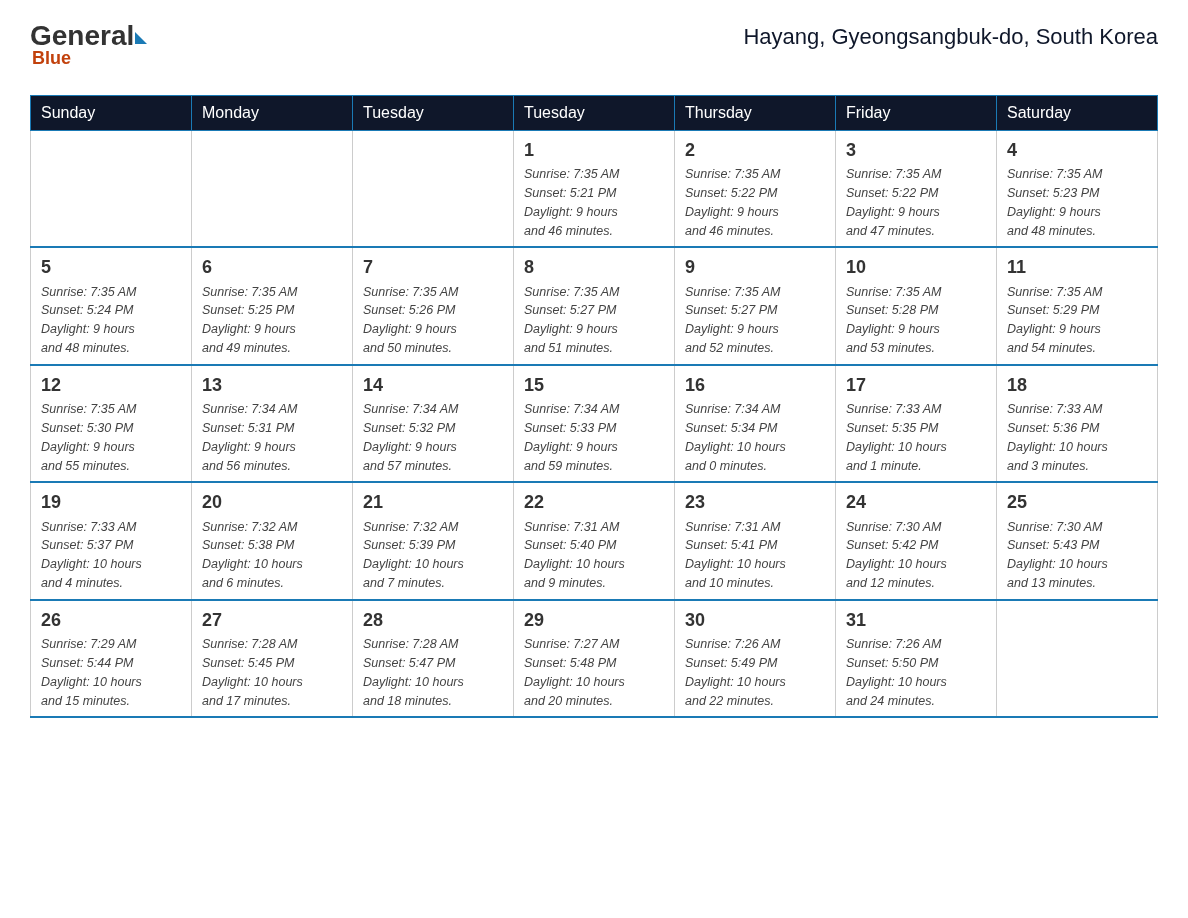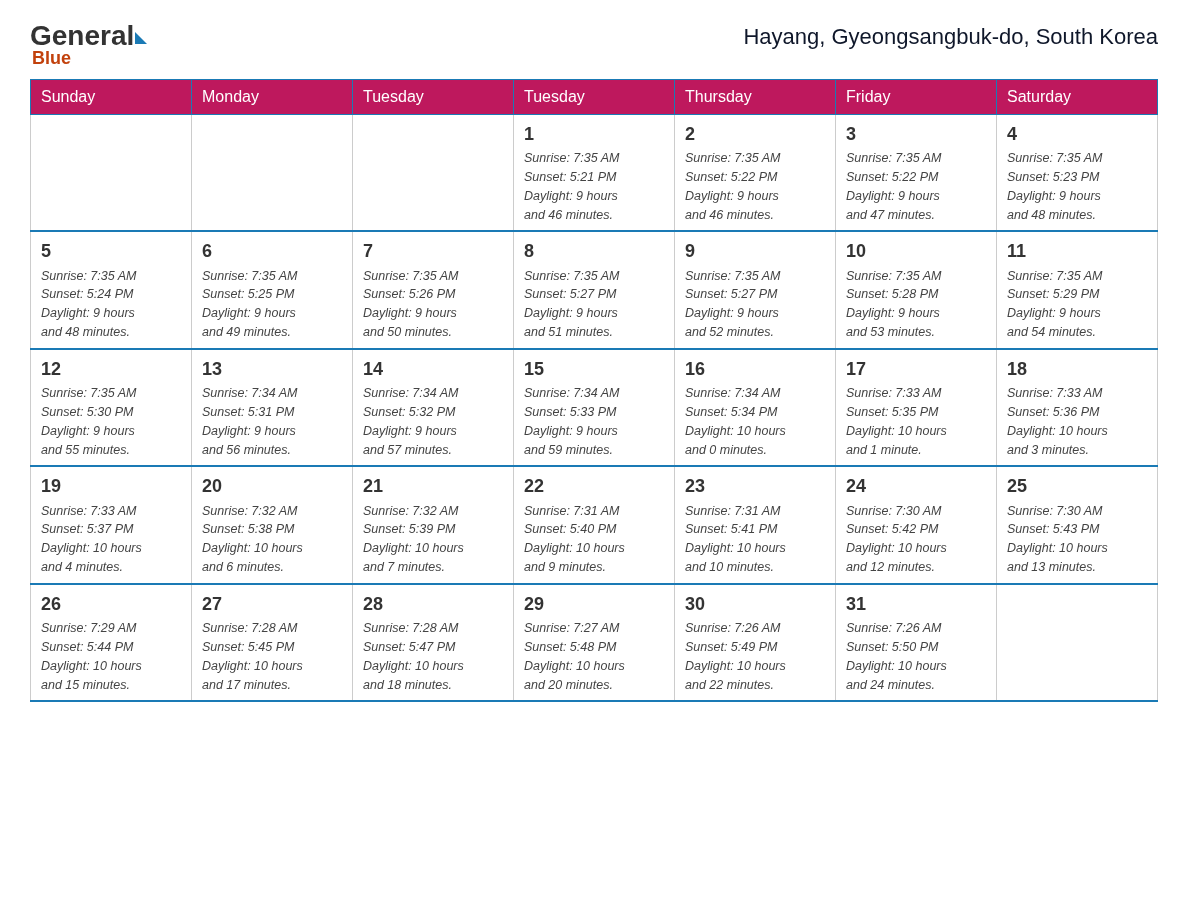--- a/index.html
+++ b/index.html
@@ -8,21 +8,21 @@
       background: #fff;
       color: #333;
       width: 1188px;
       min-height: 918px;
       padding: 20px 30px;
     }
     .header-area {
       display: flex;
       justify-content: space-between;
       align-items: flex-start;
-      margin-bottom: 10px;
+      margin-bottom: 26px;
     }
     .logo-area {
       display: flex;
       flex-direction: column;
       align-items: flex-start;
     }
     .logo-text {
       display: flex;
       align-items: center;
       font-size: 28px;
@@ -58,21 +58,21 @@
       font-size: 22px;
       color: #0f172a;
       margin-top: 4px;
     }
     .calendar-table {
       width: 100%;
       border-collapse: collapse;
       margin-top: 10px;
     }
     .calendar-table th {
-      background-color: #be185d;
+      background-color: #0f172a;
       color: #fff;
       padding: 8px 10px;
       font-size: 16px;
       font-weight: normal;
       text-align: left;
       border: 1px solid #1a7ab5;
     }
     .calendar-table td {
       vertical-align: top;
       padding: 6px 10px;

